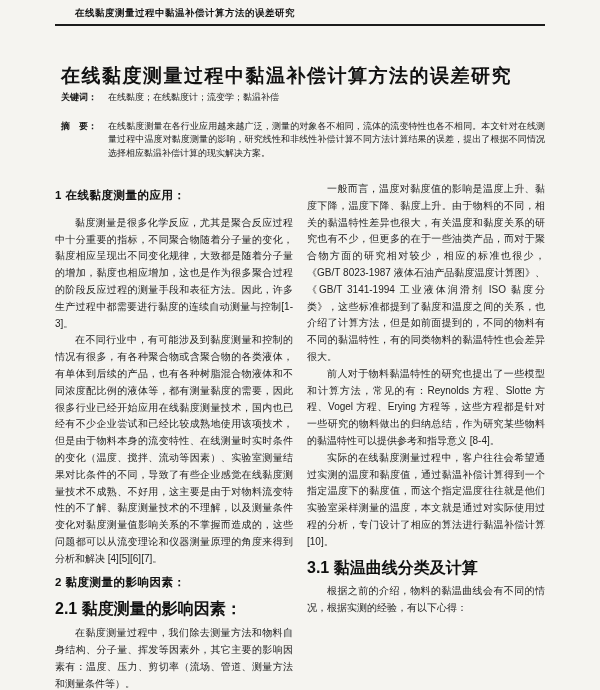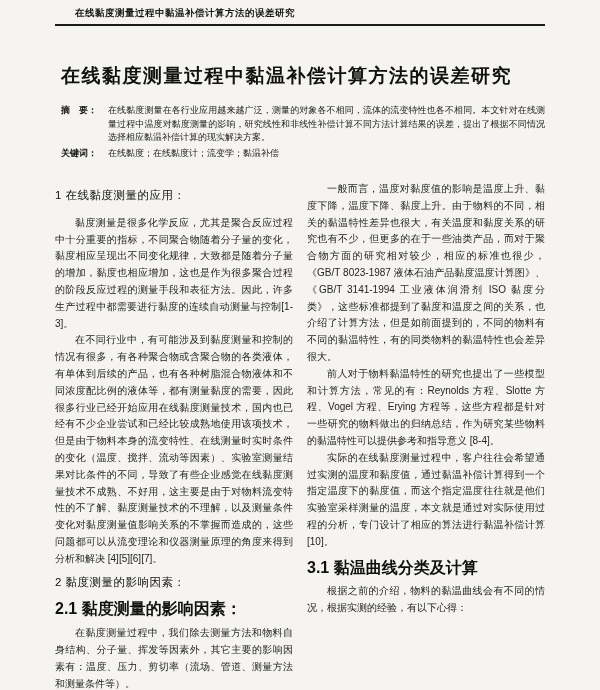--- a/index.html
+++ b/index.html
@@ -37,49 +37,49 @@
   .keywords-row { margin-top: 2px; }
 
   .columns {
     display: flex; gap: 14px; margin-top: 21px;
   }
   .col {
     width: 238px; flex: none;
     font-size: 10px; line-height: 16.8px; text-align: justify; color: #242424;
   }
   .sec-h1 {
-    font-size: 11.5px; font-weight: normal; color: #111;
+    font-size: 11.5px; font-weight: bold; color: #111;
     margin: 6px 0 11px 0; letter-spacing: 0.5px;
   }
   .sec-h2 {
     font-size: 16px; font-weight: bold; color: #111;
     margin: 9px 0 7px 0;
   }
   .col p { margin: 0; text-indent: 2em; }
   .col p.cont { text-indent: 0; }
 </style>
 </head>
 <body>
 
 <div class="page">
 
   <div class="running-header">在线黏度测量过程中黏温补偿计算方法的误差研究</div>
   <hr class="header-rule">
 
   <div class="paper-title">在线黏度测量过程中黏温补偿计算方法的误差研究</div>
 
 
+  <div class="abstract-row keywords-row">
+    <span class="lbl">关键词：</span>
+    <span class="txt">在线黏度；在线黏度计；流变学；黏温补偿</span>
+  </div>
+
   <div class="abstract-row">
     <span class="lbl">摘　要：</span>
     <span class="txt">在线黏度测量在各行业应用越来越广泛，测量的对象各不相同，流体的流变特性也各不相同。本文针对在线测量过程中温度对黏度测量的影响，研究线性和非线性补偿计算不同方法计算结果的误差，提出了根据不同情况选择相应黏温补偿计算的现实解决方案。</span>
-  </div>
-
-  <div class="abstract-row keywords-row">
-    <span class="lbl">关键词：</span>
-    <span class="txt">在线黏度；在线黏度计；流变学；黏温补偿</span>
   </div>
 
   <div class="columns">
 
     <div class="col">
       <div class="sec-h1">1 在线黏度测量的应用：</div>
       <p>黏度测量是很多化学反应，尤其是聚合反应过程中十分重要的指标，不同聚合物随着分子量的变化，黏度相应呈现出不同变化规律，大致都是随着分子量的增加，黏度也相应增加，这也是作为很多聚合过程的阶段反应过程的测量手段和表征方法。因此，许多生产过程中都需要进行黏度的连续自动测量与控制[1-3]。</p>
       <p>在不同行业中，有可能涉及到黏度测量和控制的情况有很多，有各种聚合物或含聚合物的各类液体，有单体到后续的产品，也有各种树脂混合物液体和不同浓度配比例的液体等，都有测量黏度的需要，因此很多行业已经开始应用在线黏度测量技术，国内也已经有不少企业尝试和已经比较成熟地使用该项技术，但是由于物料本身的流变特性、在线测量时实时条件的变化（温度、搅拌、流动等因素）、实验室测量结果对比条件的不同，导致了有些企业感觉在线黏度测量技术不成熟、不好用，这主要是由于对物料流变特性的不了解、黏度测量技术的不理解，以及测量条件变化对黏度测量值影响关系的不掌握而造成的，这些问题都可以从流变理论和仪器测量原理的角度来得到分析和解决 [4][5][6][7]。</p>
       <div class="sec-h1">2 黏度测量的影响因素：</div>
       <div class="sec-h2">2.1 黏度测量的影响因素：</div>

